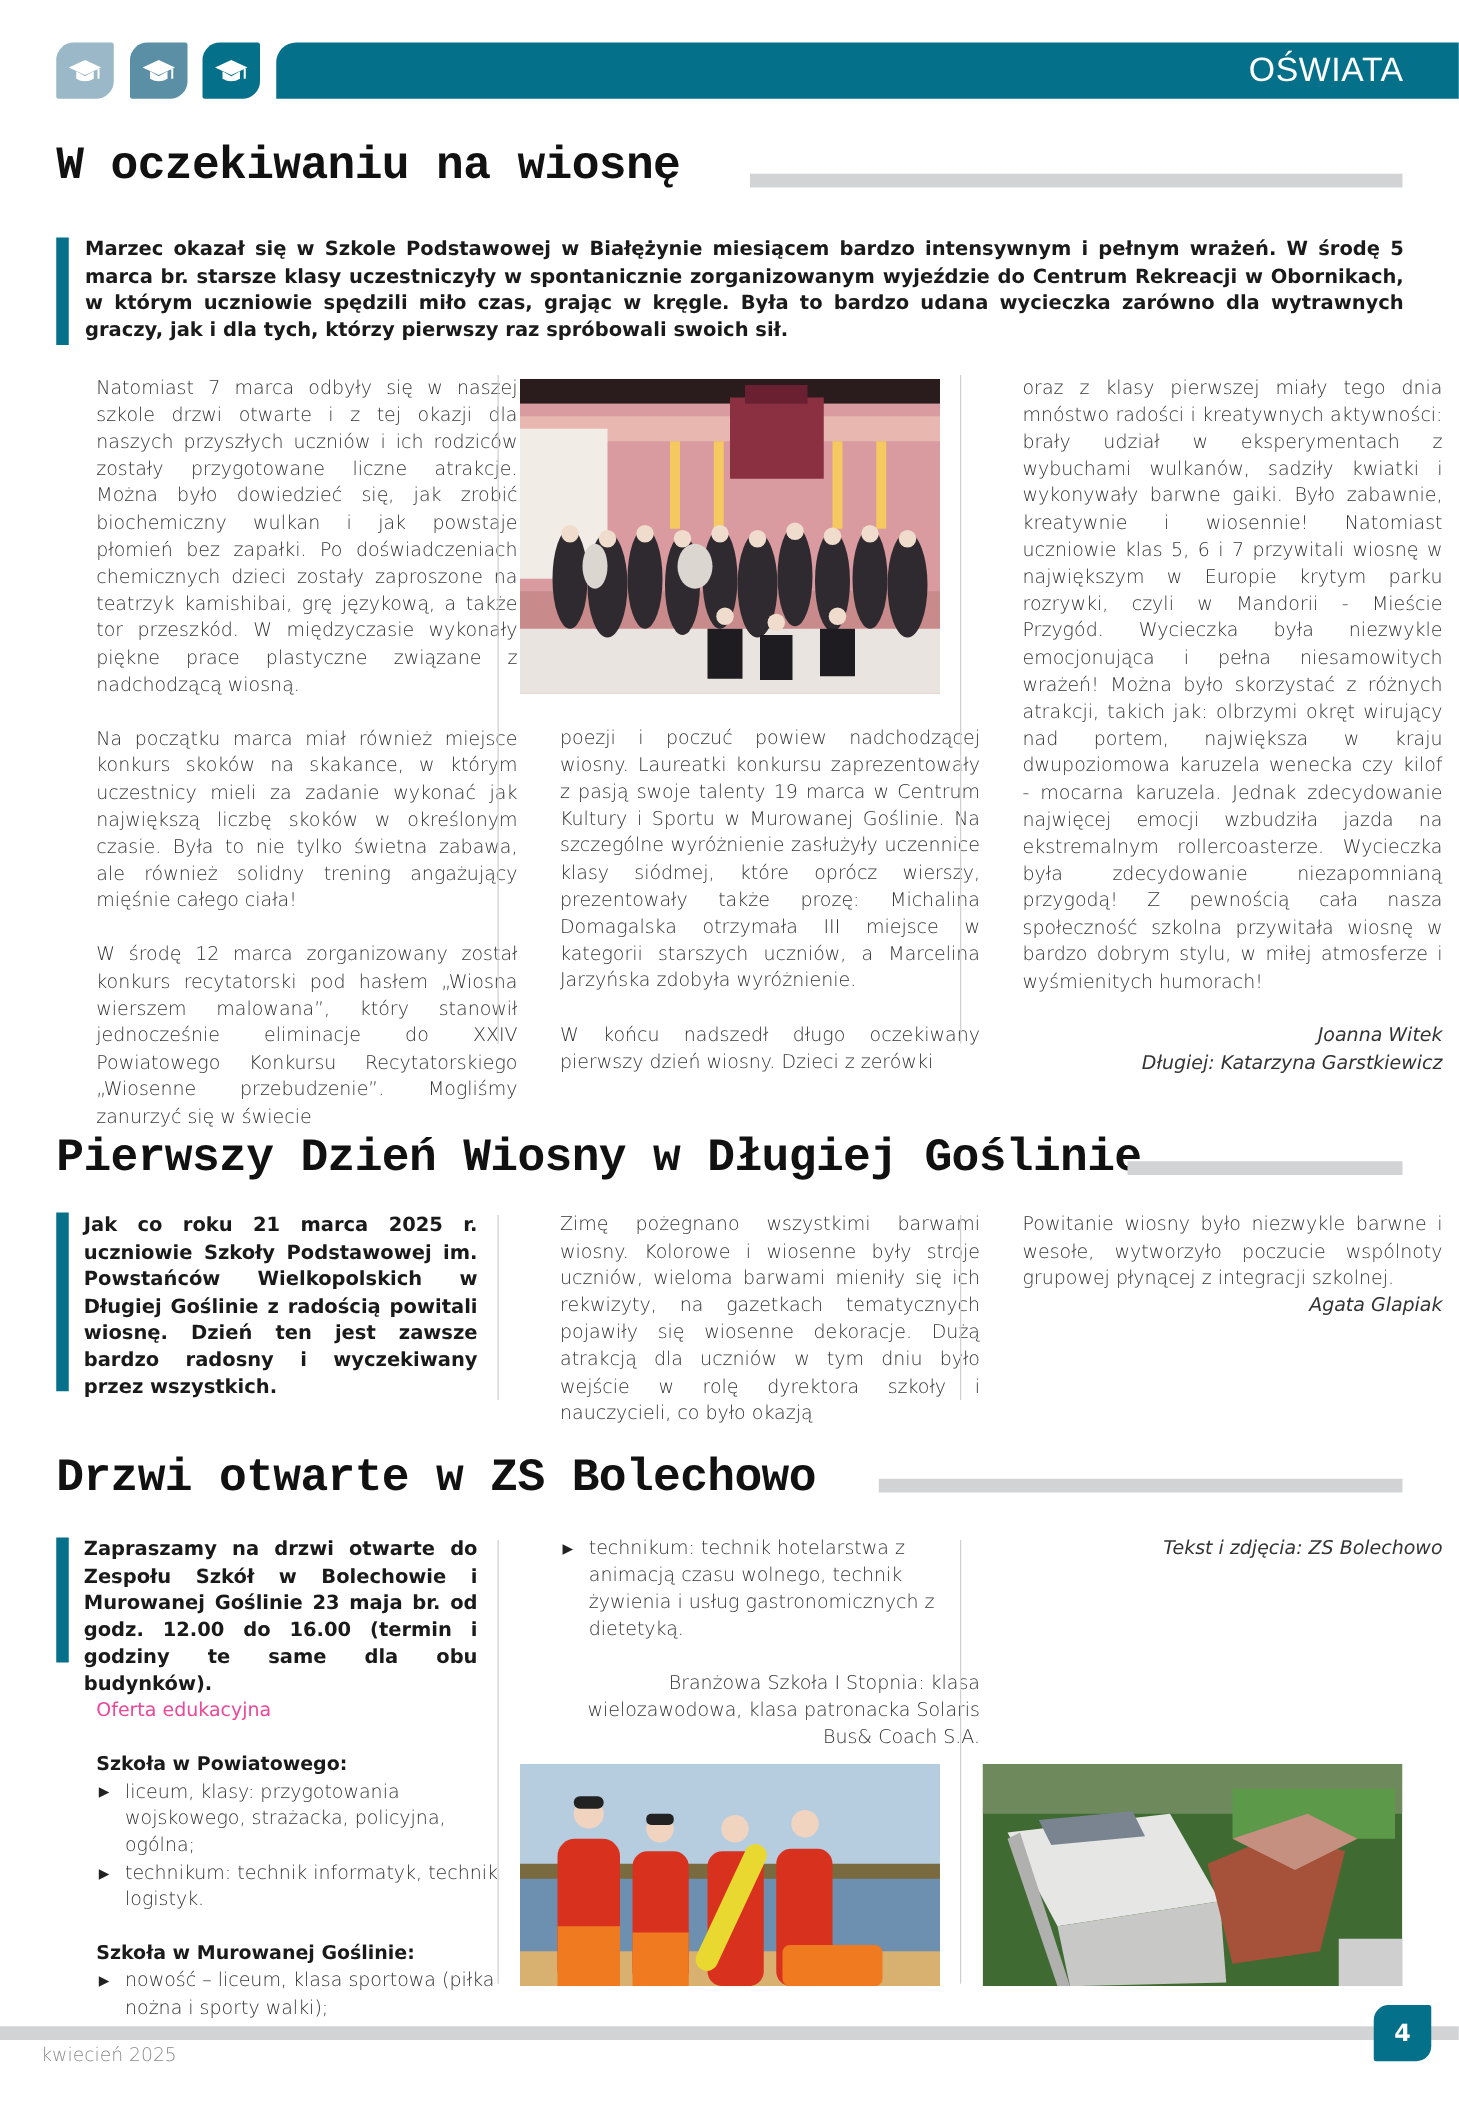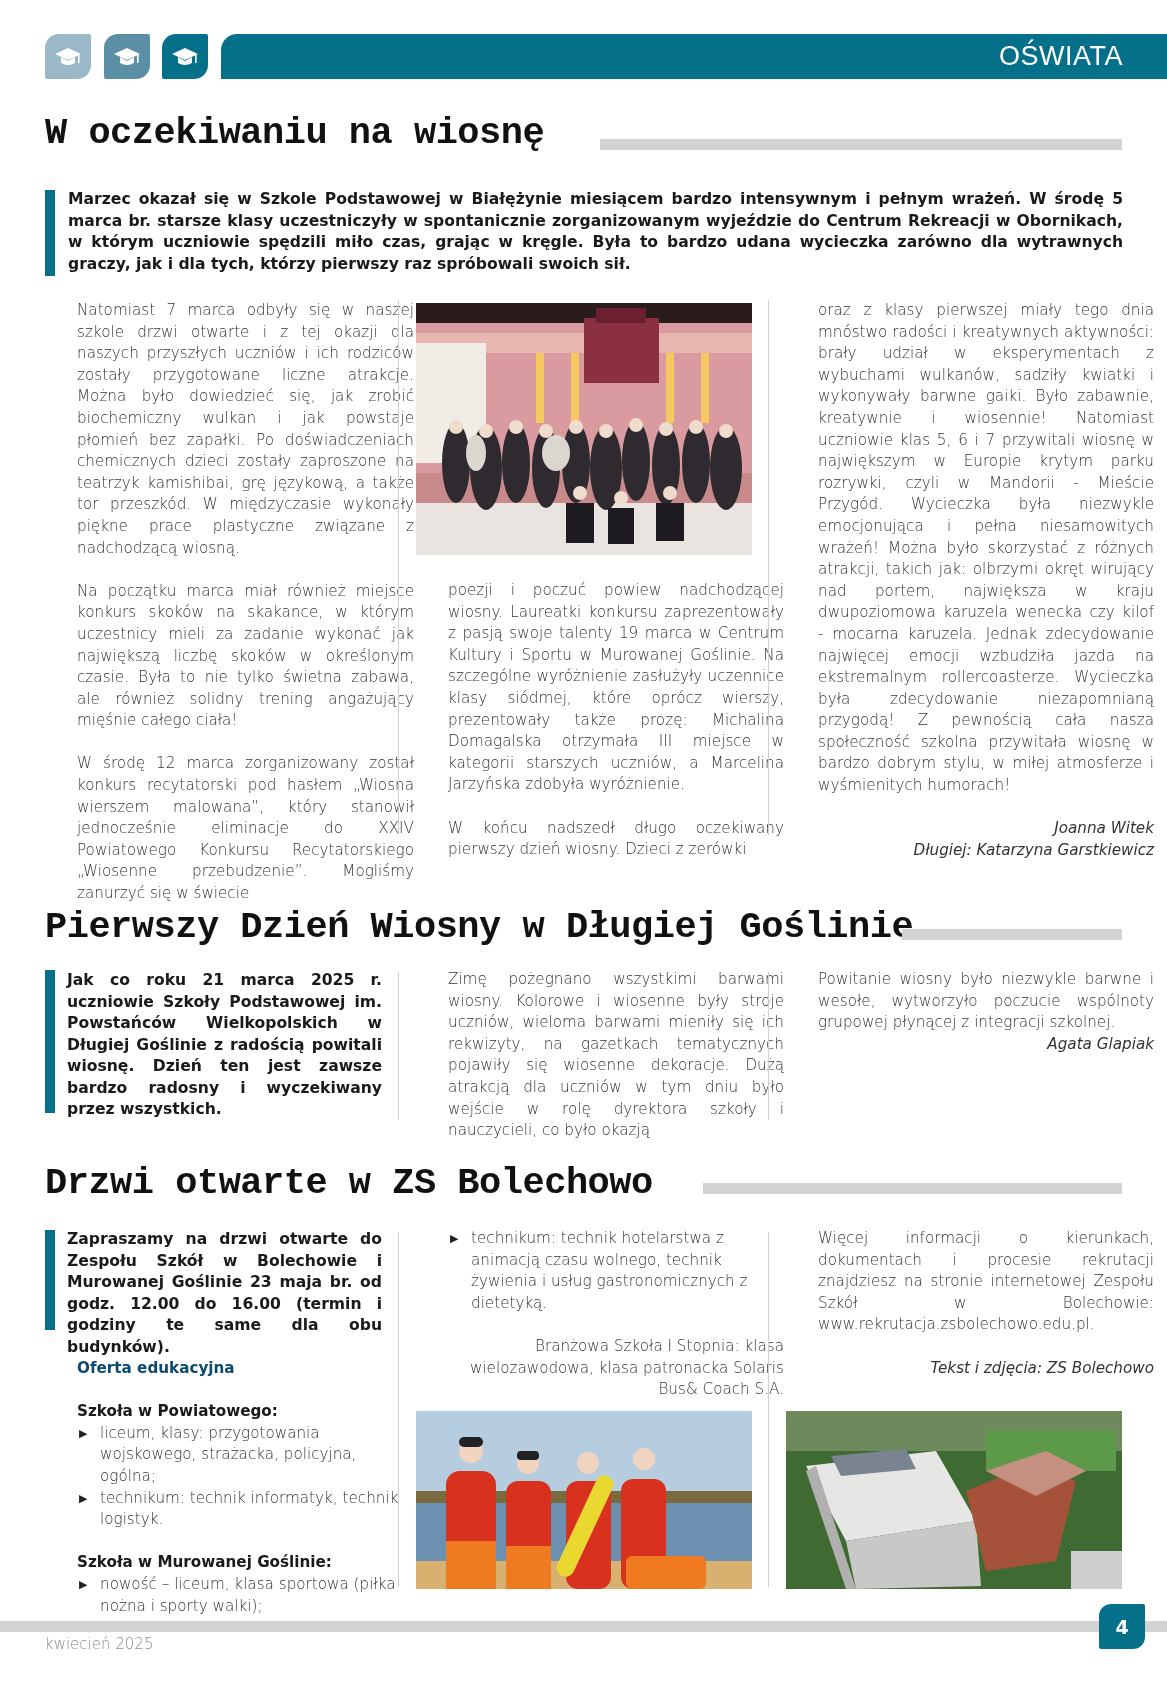--- a/index.html
+++ b/index.html
@@ -32,21 +32,21 @@
 
   .photo { position: absolute; overflow: hidden; }
   .photo svg { width: 100%; height: 100%; display: block; }
 
   .sub-h { font-weight: bold; color: #1a1a1a; }
   ul.tri { list-style: none; padding: 0; margin: 0; }
   ul.tri li { position: relative; padding-left: 23px; text-align: left; }
   ul.tri li .bullet { position: absolute; left: 2px; top: 0; font-size: 11px; color: #222; }
 
   .footer-bar { position: absolute; left: 0; top: 1621px; width: 1167px; height: 11px; background: #d2d3d5; }
-  .footer-date { position: absolute; left: 45px; top: 1635px; font-size: 15px; color: #8a8a8a;
+  .footer-date { position: absolute; left: 33px; top: 1635px; font-size: 15px; color: #8a8a8a;
                  font-family: "DejaVu Sans", sans-serif; font-weight: 300; }
   .page-num { position: absolute; left: 1099px; top: 1604px; width: 46px; height: 45px; background: #05708a;
               color: #fff; border-radius: 12px 2px 12px 2px; display: flex; align-items: center; justify-content: center;
               font-size: 19px; font-weight: bold; font-family: "DejaVu Sans", sans-serif; }
 </style>
 </head>
 <body>
 
 <div class="tab-icon" style="left:45px;background:#9ab8c8;">
   <svg viewBox="0 0 28 22">
@@ -168,21 +168,21 @@
   <div class="sig" style="margin-top:-21.6px;">Agata Glapiak</div>
 </div>
 
 <h1 class="title" style="left:45px;top:1162px;">Drzwi otwarte w ZS Bolechowo</h1>
 <div class="gray-rule" style="left:703px;top:1183px;width:419px;"></div>
 
 <div class="lead-bar" style="left:45px;top:1230px;height:100px;"></div>
 <div class="lead" style="left:67px;top:1229px;width:315px;">Zapraszamy na drzwi otwarte do Zespołu Szkół w Bolechowie i Murowanej Goślinie 23 maja br. od godz. 12.00 do 16.00 (termin i godziny te same dla obu budynków).</div>
 
 <div class="col" style="left:45px;top:1358px;width:337px;">
-  <p style="font-weight:700;color:#0c4a6e;">Oferta edukacyjna</p>
+  <p style="font-weight:400;color:#ec4899;">Oferta edukacyjna</p>
   <div class="sub-h">Szkoła w Powiatowego:</div>
   <ul class="tri">
     <li><span class="bullet">▶</span><span>liceum, klasy: przygotowania wojskowego, strażacka, policyjna, ogólna;</span></li>
     <li><span class="bullet">▶</span><span>technikum: technik informatyk, technik logistyk.</span></li>
   </ul>
   <div class="sub-h" style="margin-top:21.6px;">Szkoła w Murowanej Goślinie:</div>
   <ul class="tri">
     <li><span class="bullet">▶</span><span>nowość – liceum, klasa sportowa (piłka nożna i sporty walki);</span></li>
   </ul>
 </div>
@@ -222,21 +222,20 @@
     <g fill="#222">
         <rect x="43" y="26" width="24" height="10" rx="5"></rect>
         <rect x="101" y="40" width="22" height="9" rx="4"></rect>
       </g>
   </svg>
 </div>
 
 <div class="vline" style="left:768px;top:1232px;height:355px;"></div>
 
 <div class="col" style="left:786px;top:1228px;width:336px;">
-  <p>Więcej informacji o kierunkach, dokumentach i procesie rekrutacji znajdziesz na stronie internetowej Zespołu Szkół w Bolechowie: www.rekrutacja.zsbolechowo.edu.pl.</p>
   <div class="sig">Tekst i zdjęcia: ZS Bolechowo</div>
 </div>
 
 <div class="photo" style="left:786px;top:1411px;width:336px;height:178px;">
   <svg viewBox="0 0 336 178" preserveAspectRatio="none">
     <rect width="336" height="178" fill="#3f6a32"></rect>
     <rect x="0" y="0" width="336" height="40" fill="#6e8a5c"></rect>
     <rect x="200" y="20" width="130" height="40" fill="#5c9a4a"></rect>
     <polygon points="20,55 150,40 190,110 60,130" fill="#e6e6e4"></polygon>
     <polygon points="60,130 190,110 195,175 70,178" fill="#c8c8c6"></polygon>

